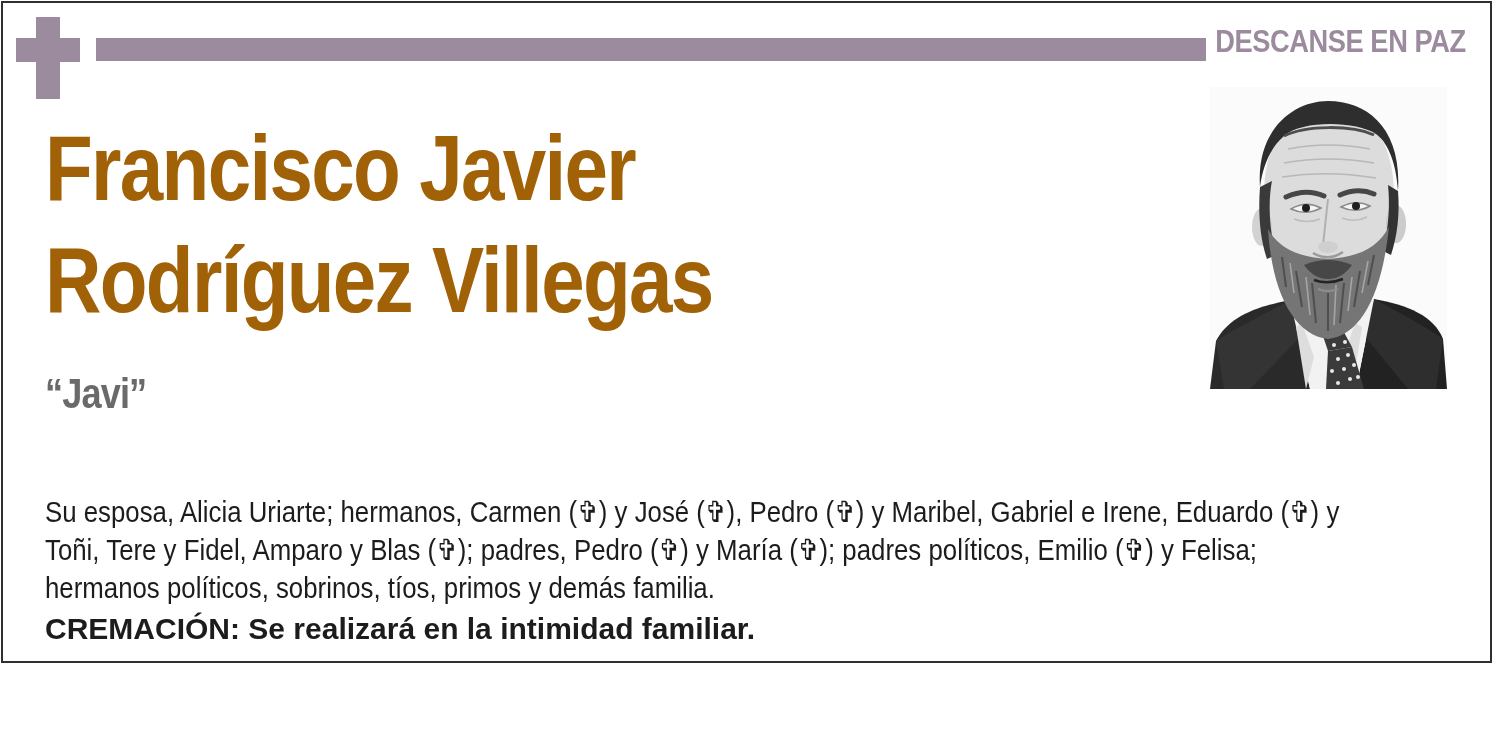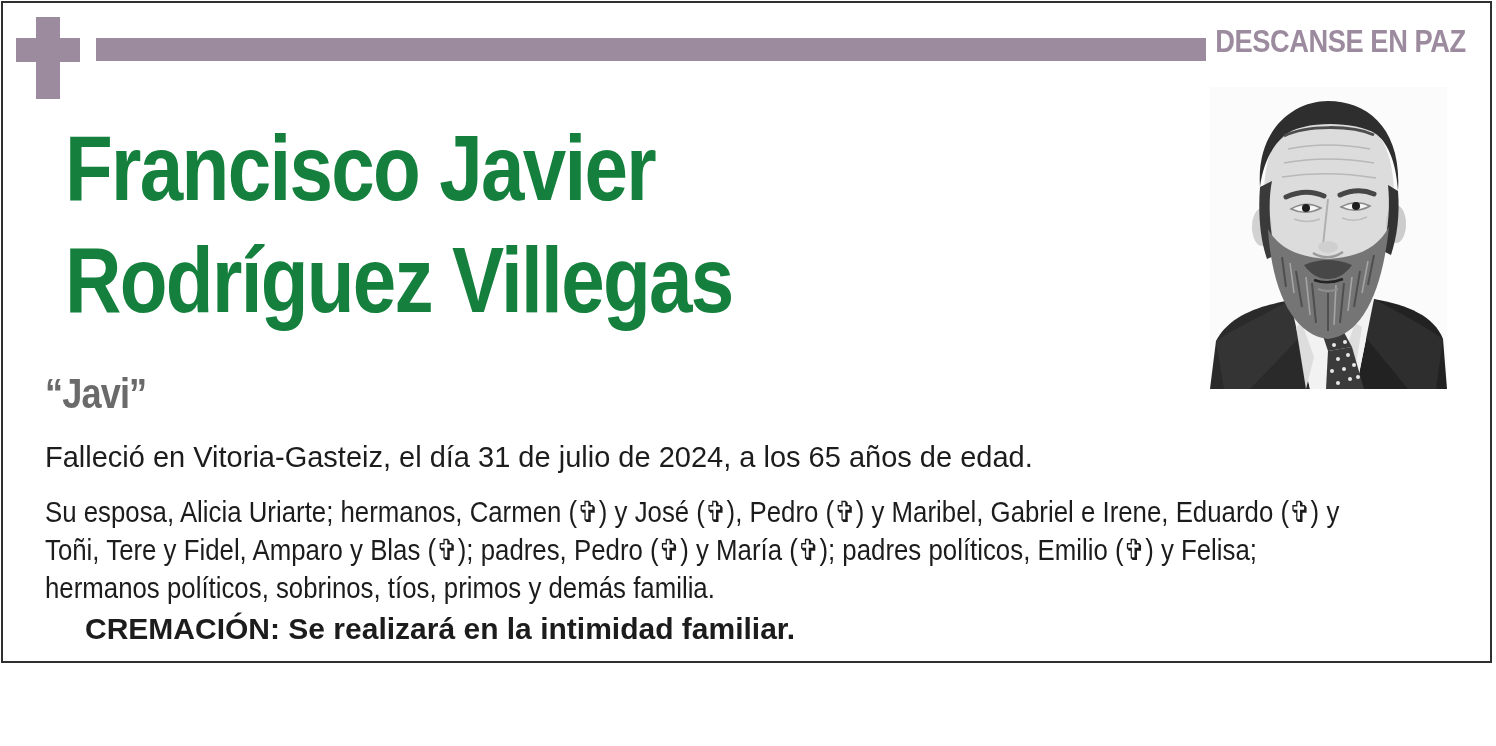--- a/index.html
+++ b/index.html
@@ -31,22 +31,22 @@
 
   .rip {
     position:absolute; right:30px; top:24px;
     font-size:31px; font-weight:bold; color:#9c8b9e;
     white-space:nowrap; letter-spacing:-0.5px;
     transform:scaleX(0.88); transform-origin:100% 0;
   }
 
   .name {
     position:absolute; left:45px; top:112px;
-    color:#15803d; font-weight:bold;
-    font-size:92px; line-height:112px; letter-spacing:-2px;margin-left:20px;
+    color:#a16207; font-weight:bold;
+    font-size:92px; line-height:112px; letter-spacing:-2px;
   }
   .name .line {
     display:block; white-space:nowrap;
     transform:scaleX(0.85); transform-origin:0 0;
   }
 
   .nickname {
     position:absolute; left:45px; top:370px;
     font-size:42px; font-weight:bold; color:#6a6a6a;
     white-space:nowrap; letter-spacing:-1px;
@@ -55,21 +55,21 @@
 
   .bodyline {
     color:#1c1c1c; font-size:29px;
     white-space:nowrap;
     transform:scaleX(0.89); transform-origin:0 0;
   }
   .death   { position:absolute; left:45px; top:441px; }
   .family  { position:absolute; left:45px; top:493px; }
   .family .bodyline { display:block; line-height:38px; }
   .crem    { position:absolute; left:45px; top:612px; }
-  .crem .bodyline { font-weight:bold; font-size:30px;margin-left:40px; }
+  .crem .bodyline { font-weight:bold; font-size:30px; }
   .funeral { position:absolute; left:45px; top:654px; }
   .funeral .bodyline { display:block; font-weight:bold; font-size:30px; line-height:40px; }
 
   .photo {
     position:absolute; left:1210px; top:87px;
     width:237px; height:302px; background:#fdfdfd;
   }
   .photo svg { display:block; width:100%; height:100%; }
 </style>
 </head>
@@ -87,23 +87,20 @@
 
   <div class="rip">DESCANSE EN PAZ</div>
 
   <h1 class="name">
     <span class="line">Francisco Javier</span>
     <span class="line">Rodríguez Villegas</span>
   </h1>
 
   <div class="nickname">“Javi”</div>
 
-  <div class="death">
-    <span class="bodyline">Falleció en Vitoria-Gasteiz, el día 31 de julio de 2024, a los 65 años de edad.</span>
-  </div>
 
   <div class="family">
     <span class="bodyline">Su esposa, Alicia Uriarte; hermanos, Carmen (✞) y José (✞), Pedro (✞) y Maribel, Gabriel e Irene, Eduardo (✞) y</span>
     <span class="bodyline">Toñi, Tere y Fidel, Amparo y Blas (✞); padres, Pedro (✞) y María (✞); padres políticos, Emilio (✞) y Felisa;</span>
     <span class="bodyline">hermanos políticos, sobrinos, tíos, primos y demás familia.</span>
   </div>
 
   <div class="crem">
     <span class="bodyline">CREMACIÓN: Se realizará en la intimidad familiar.</span>
   </div>

